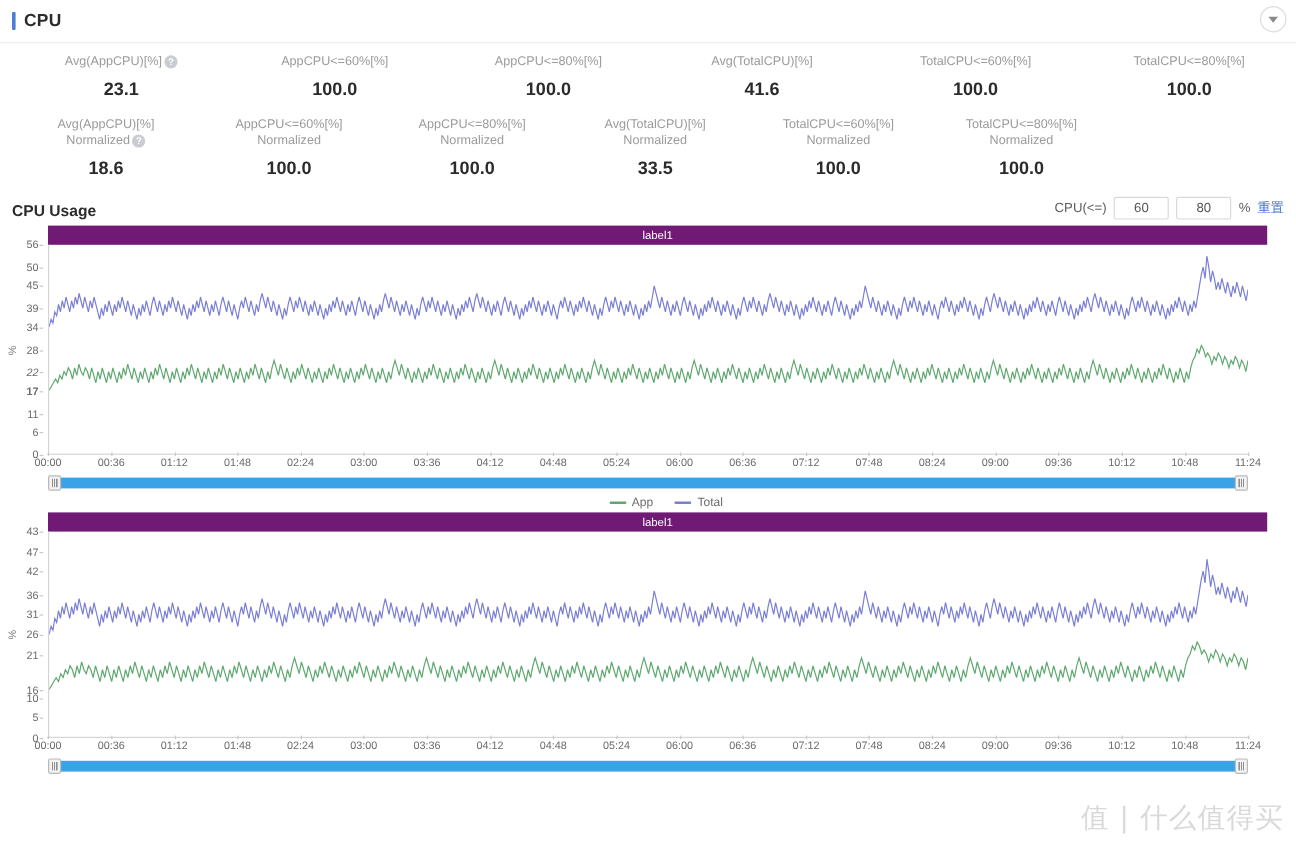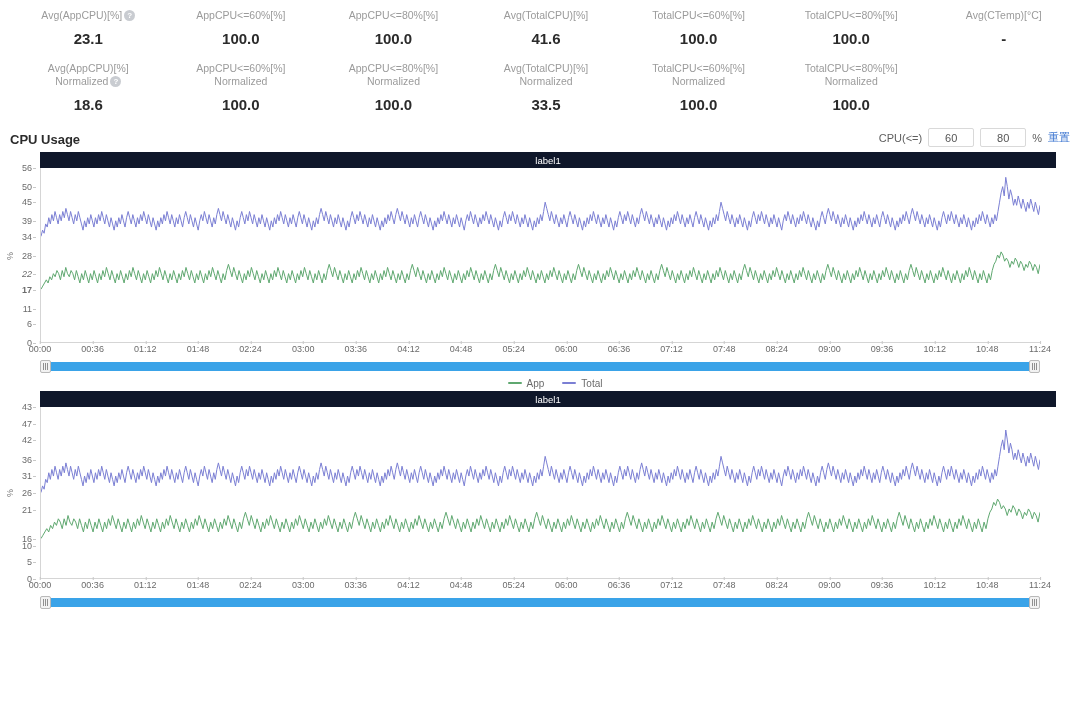--- a/index.html
+++ b/index.html
@@ -77,21 +77,21 @@
     width: 46px; height: 19px; border: 1px solid #d9d9d9; border-radius: 2px;
     background: #fff; font-size: 11px; color: #555; text-align: center;
     font-family: "Liberation Sans", sans-serif; padding: 0;
   }
   .pct { font-size: 11px; color: #5e5e5e; }
   .reset-link { font-size: 11px; color: #3a74d0; cursor: pointer; }
 
   
   .chart-block { position: relative; width: 1080px; }
   .label-bar {
-    margin: 0 24px 0 40px; height: 16px; background: #0f172a;
+    margin: 0 24px 0 40px; height: 16px; background: #701a75;
     display: flex; align-items: center; justify-content: center;
     color: #ffffff; font-size: 9.5px;
   }
   .plot-wrap { position: relative; width: 1080px; height: 175px; }
   .plot-wrap.c2 { height: 172px; }
   .axis-unit {
     position: absolute; left: 6px; top: 50%; transform: translateY(-50%) rotate(-90deg);
     font-size: 9px; color: #777;
   }
   .ytick {
@@ -147,20 +147,27 @@
     font-size: 23px; color: rgba(140,140,140,0.33);
     font-family: "DejaVu Sans", sans-serif; letter-spacing: 1px;
     pointer-events: none; white-space: nowrap;
   }
 </style>
 </head>
 <body>
 
 <div class="page">
 
+  <div class="panel-head">
+    <div class="title-bar"></div>
+    <div class="panel-title">CPU</div>
+    <div class="collapse-btn">
+      <span class="chev"></span>
+    </div>
+  </div>
 
   <div class="metrics" id="metrics1">
       <div class="metric">
         <div class="metric-label">
           <span>Avg(AppCPU)[%]</span>
           <span class="help-icon">?</span>
         </div>
         <div class="metric-value">23.1</div>
       </div>
       <div class="metric">
@@ -185,26 +192,20 @@
         <div class="metric-label">
           <span>TotalCPU&lt;=60%[%]</span>
         </div>
         <div class="metric-value">100.0</div>
       </div>
       <div class="metric">
         <div class="metric-label">
           <span>TotalCPU&lt;=80%[%]</span>
         </div>
         <div class="metric-value">100.0</div>
-      </div>
-      <div class="metric">
-        <div class="metric-label">
-          <span>Avg(CTemp)[°C]</span>
-        </div>
-        <div class="metric-value">-</div>
       </div>
     </div>
   <div class="metrics row2" id="metrics2">
       <div class="metric">
         <div class="metric-label">
           <span>Avg(AppCPU)[%]</span>
         </div>
         <div class="metric-label">
           <span>Normalized</span>
           <span class="help-icon">?</span>
@@ -395,13 +396,14 @@
       <div class="slider-track"></div>
       <div class="slider-handle left">
           <span class="grip"></span>
         </div>
       <div class="slider-handle right">
           <span class="grip"></span>
         </div>
     </div>
   </div>
 
+  <div class="watermark">值 | 什么值得买</div>
 </div>
 
 </body></html>

